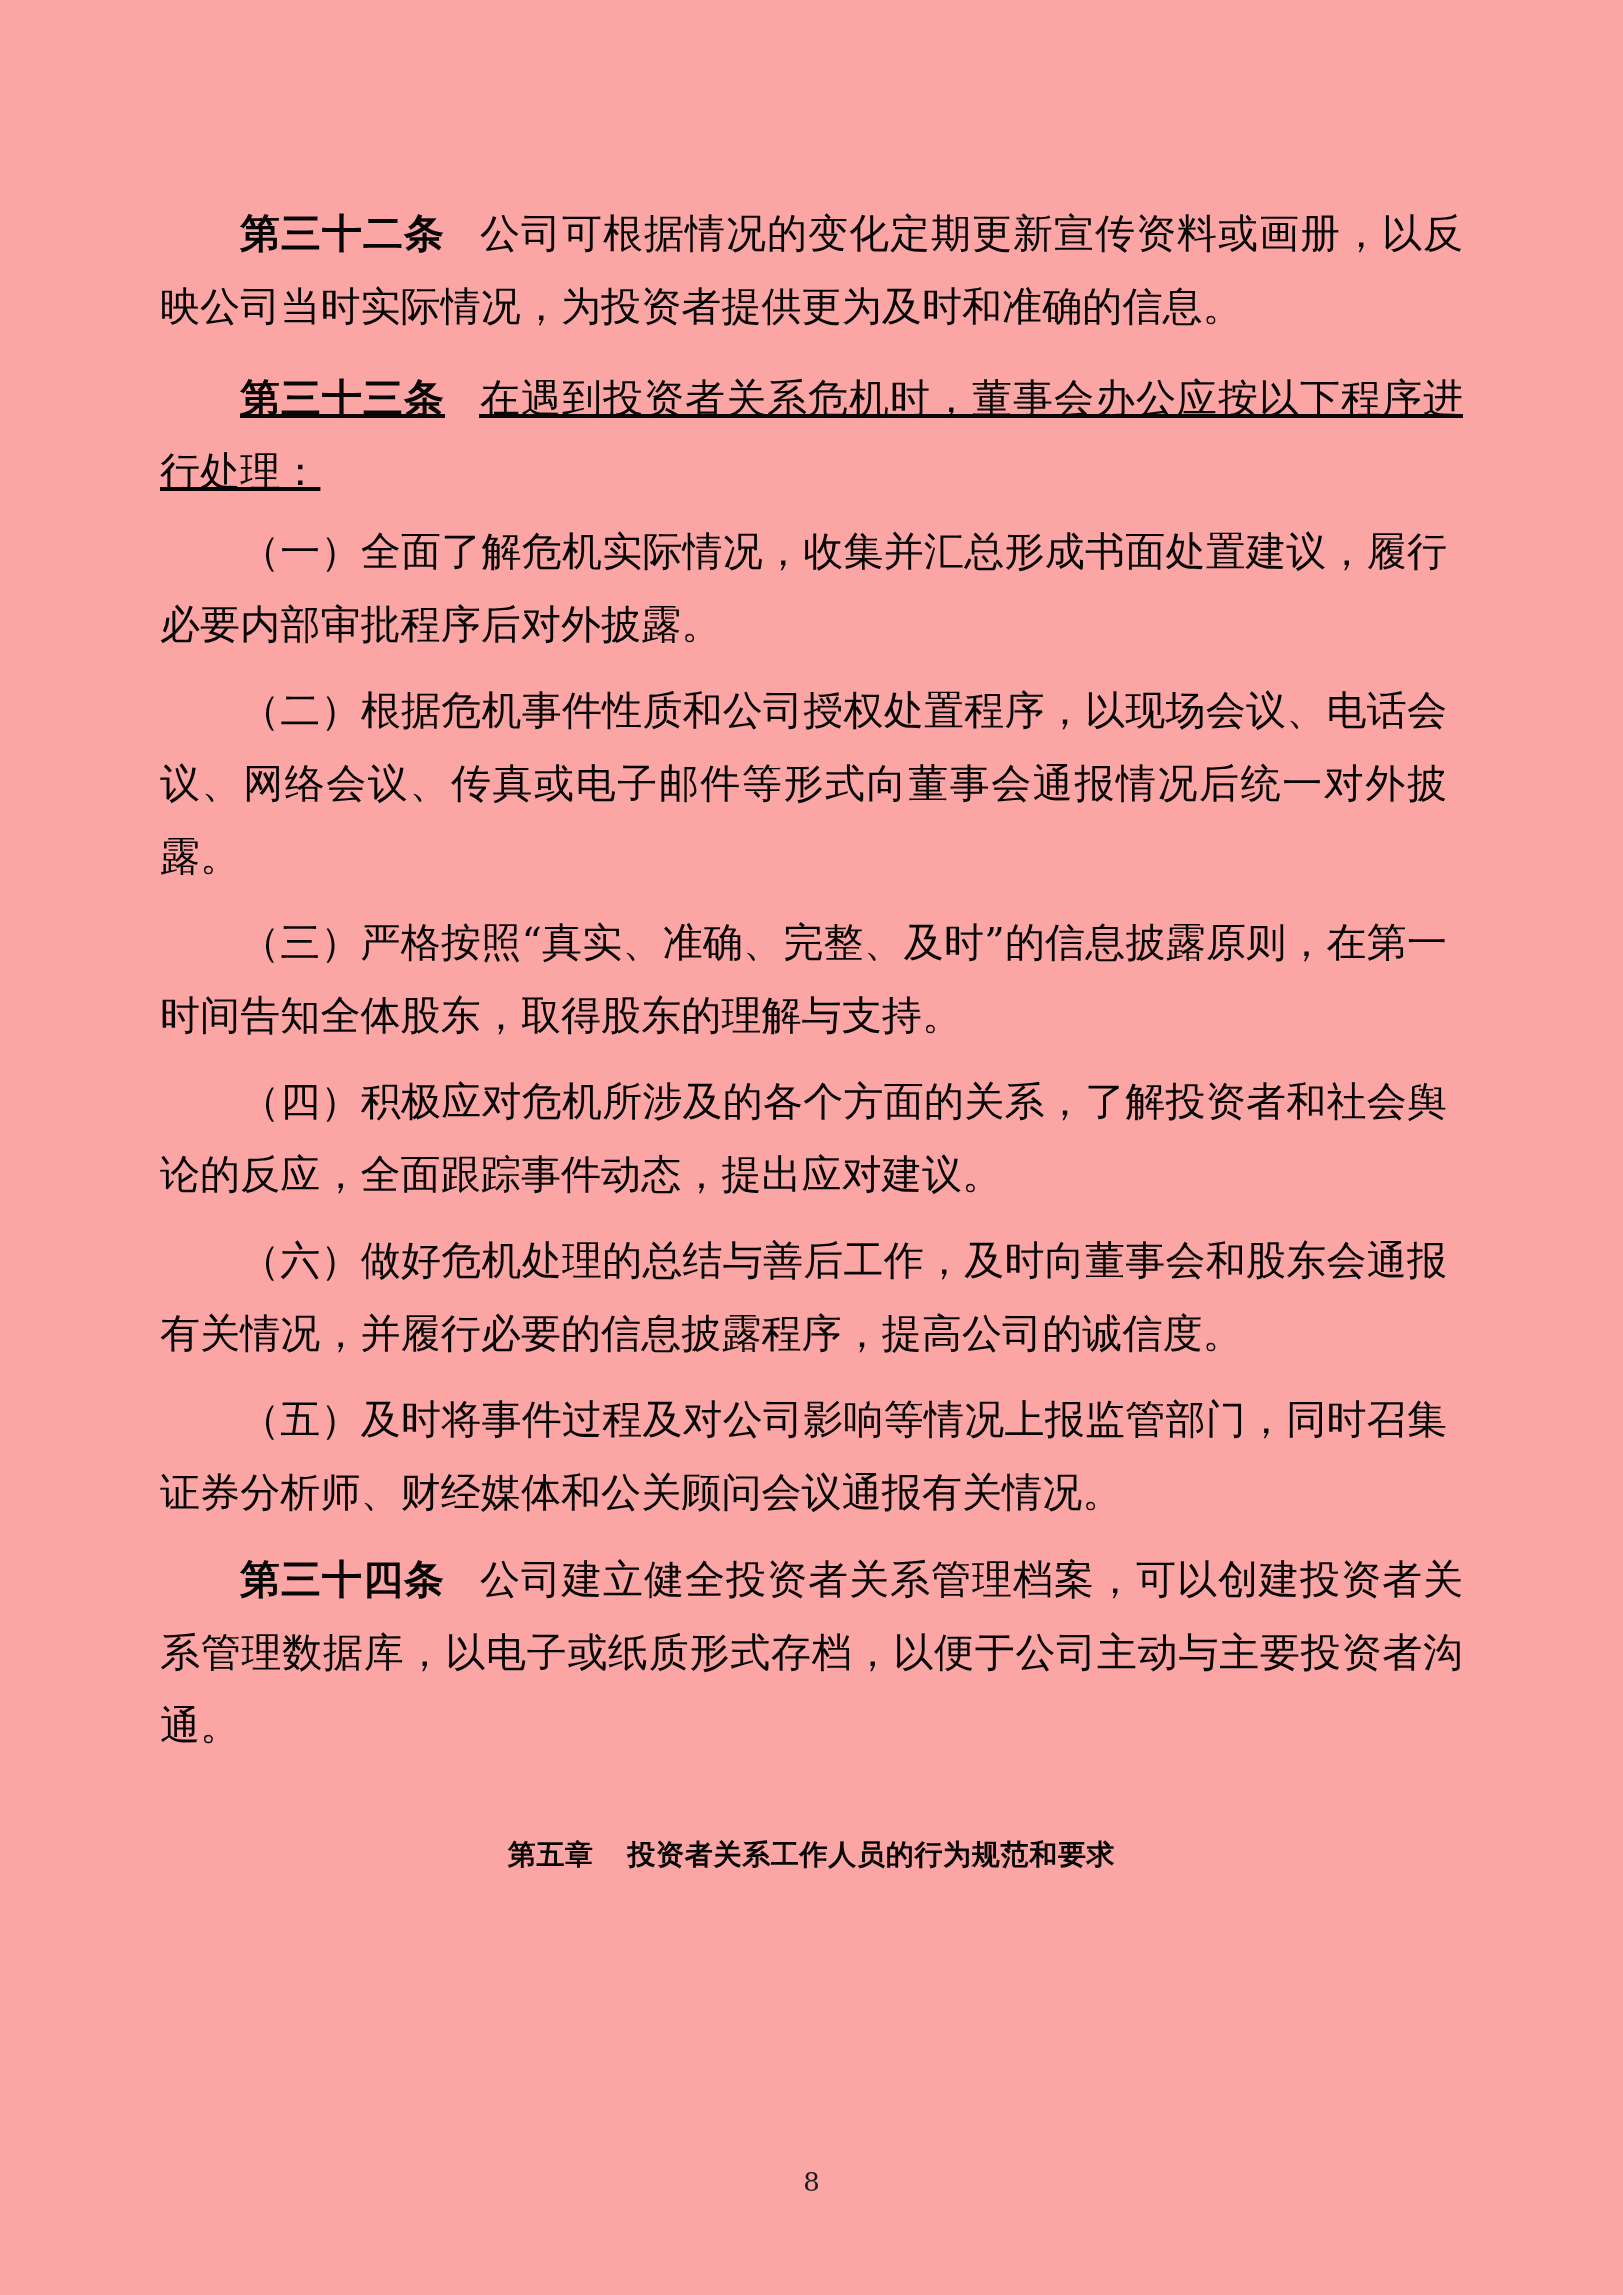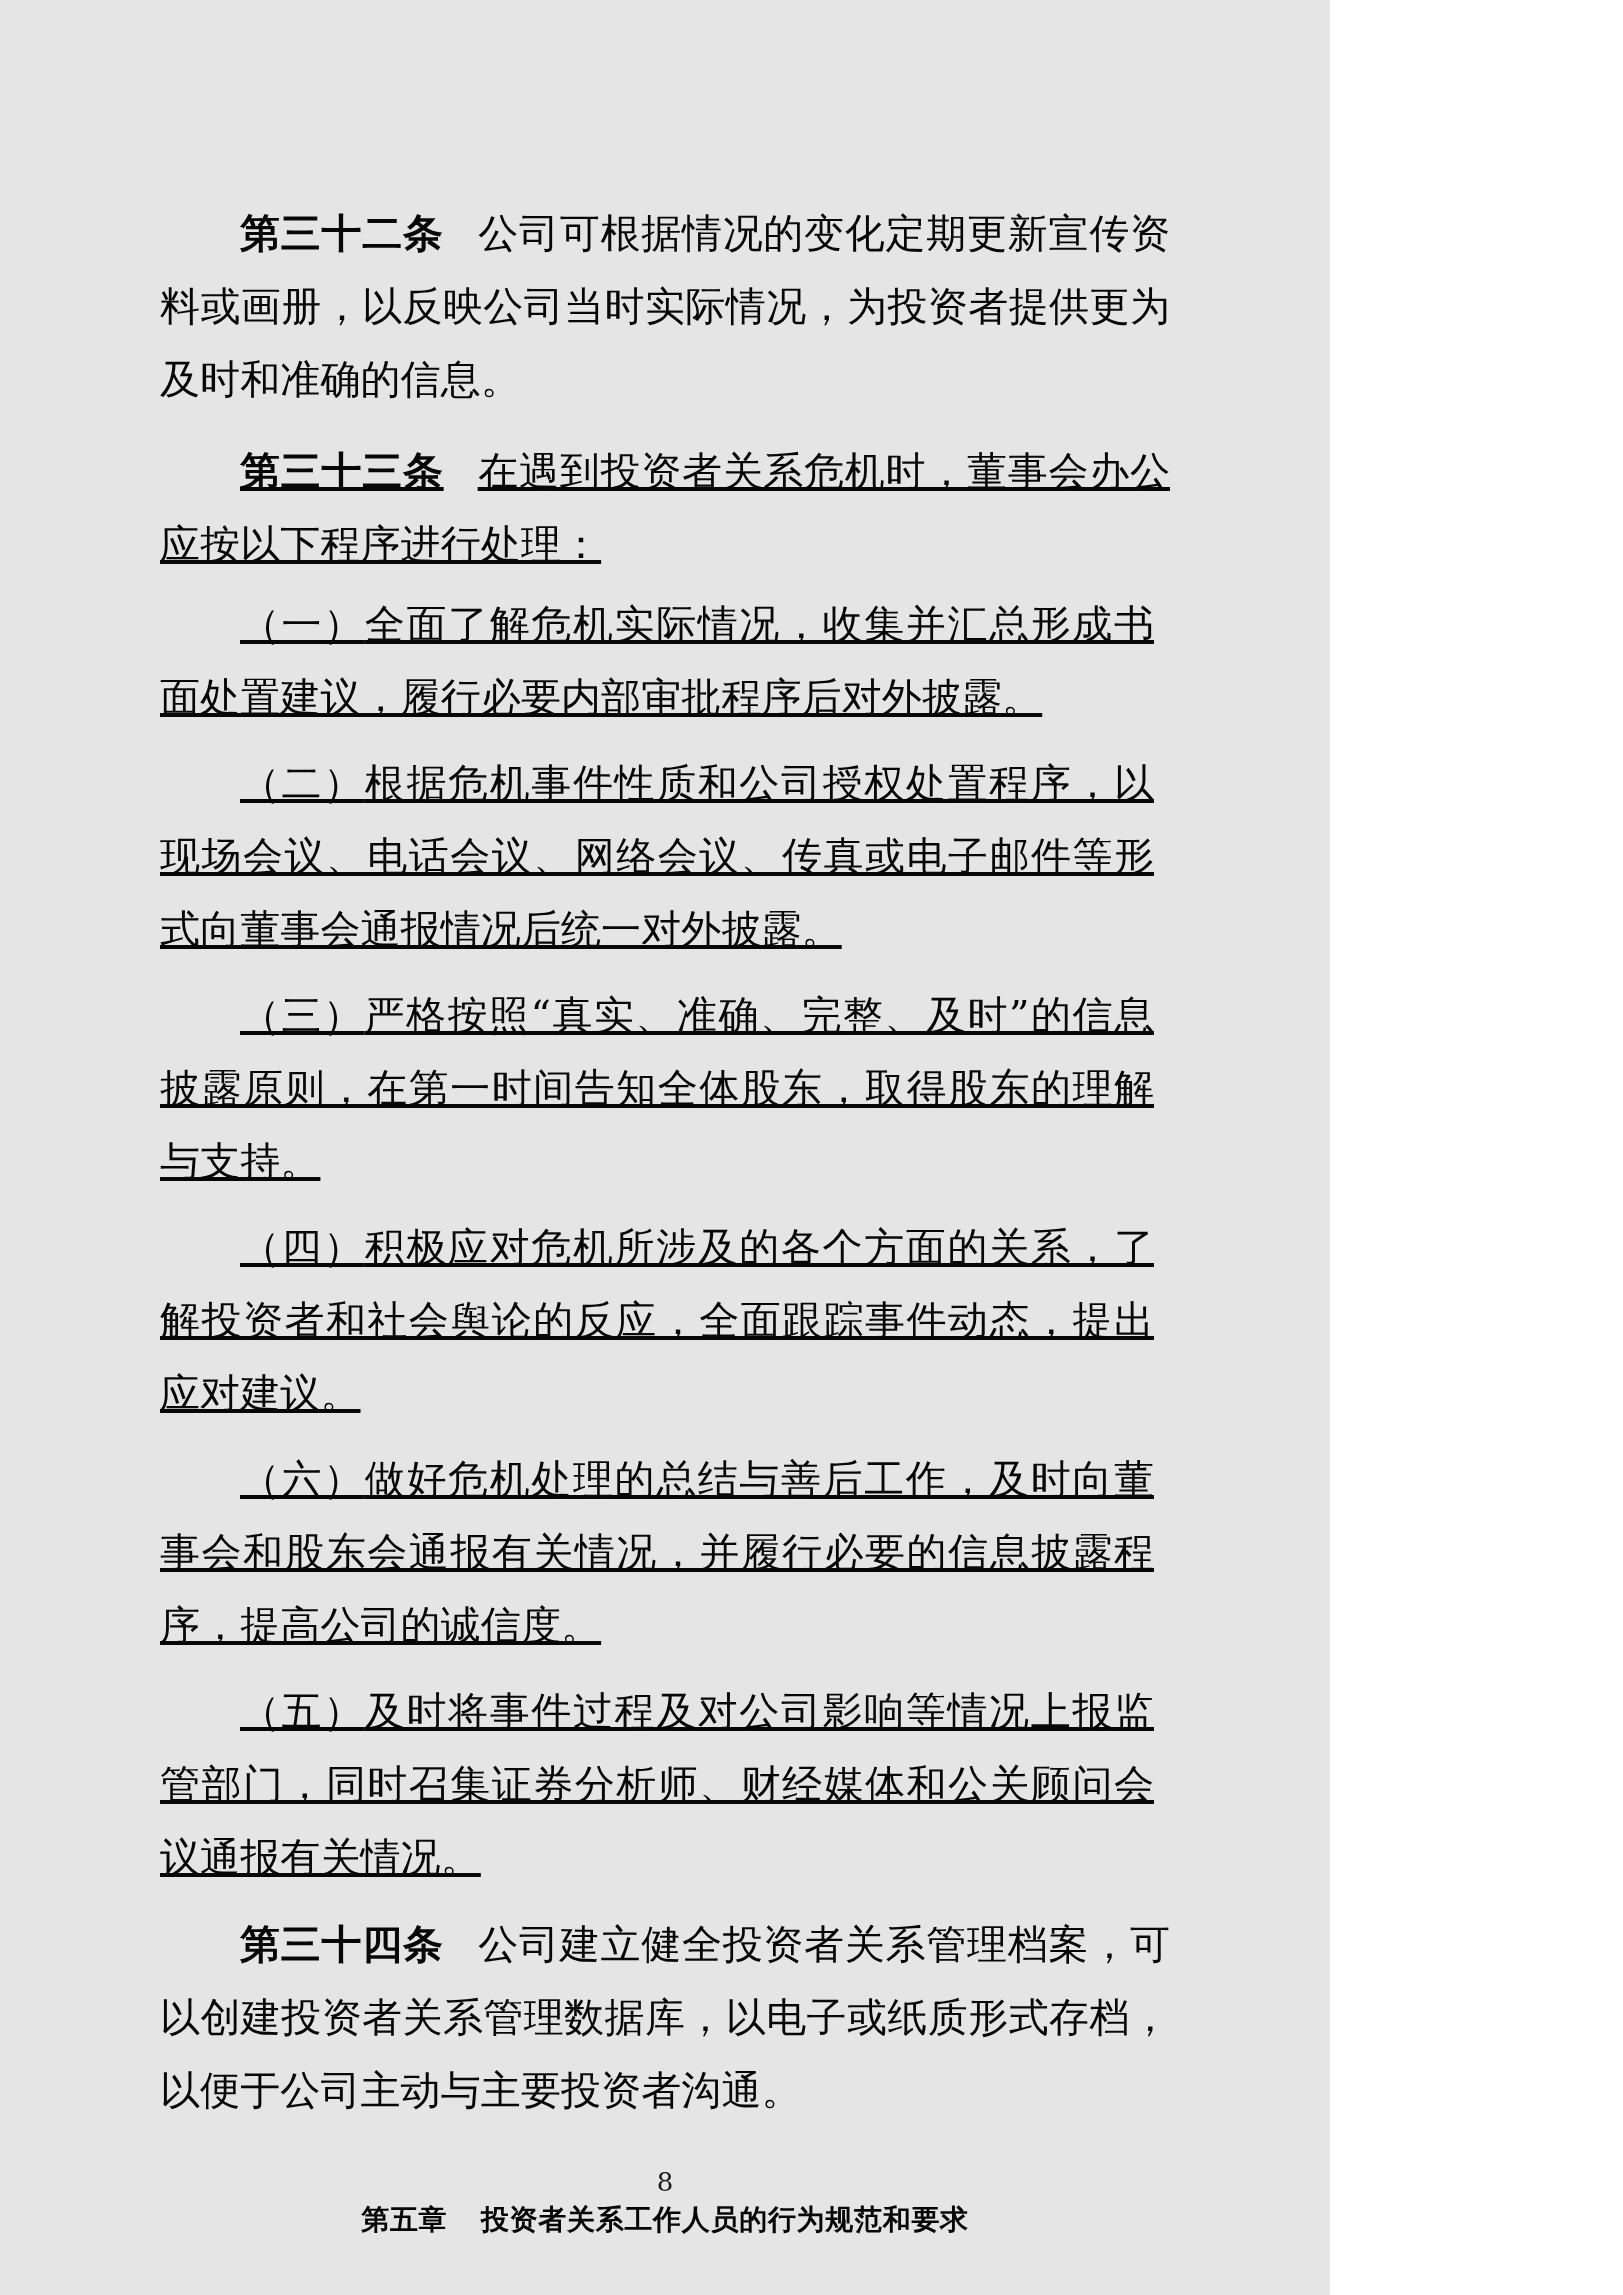--- a/index.html
+++ b/index.html
@@ -4,23 +4,23 @@
 <title>投资者关系管理制度</title>
 <style>
   html, body {
     margin: 0;
     padding: 0;
     background: #ffffff;
   }
 
   .page {
     position: relative;
-    width: 1330px;
+    width: 1623px;
     height: 2295px;
-    background: #e5e5e5;
+    background: #fca5a5;
     box-sizing: border-box;
     padding: 196px 160px 12px 160px;
     font-family: "DejaVu Serif", "Liberation Serif", serif;
     color: #000000;
   }
 
   .body-text {
     font-size: 40px;
     line-height: 73px;
     text-align: justify;
@@ -37,21 +37,20 @@
 
   p.para.tight {
     margin-bottom: 6.5px;
     text-decoration: underline;
   }
 
   
   p.item {
     margin: 0 16px 13px 0;
     text-indent: 2em;
-    text-decoration: underline;
   }
 
   .article-label {
     font-weight: bold;
   }
 
   .gap {
     display: inline-block;
     width: 0.85em;
   }

